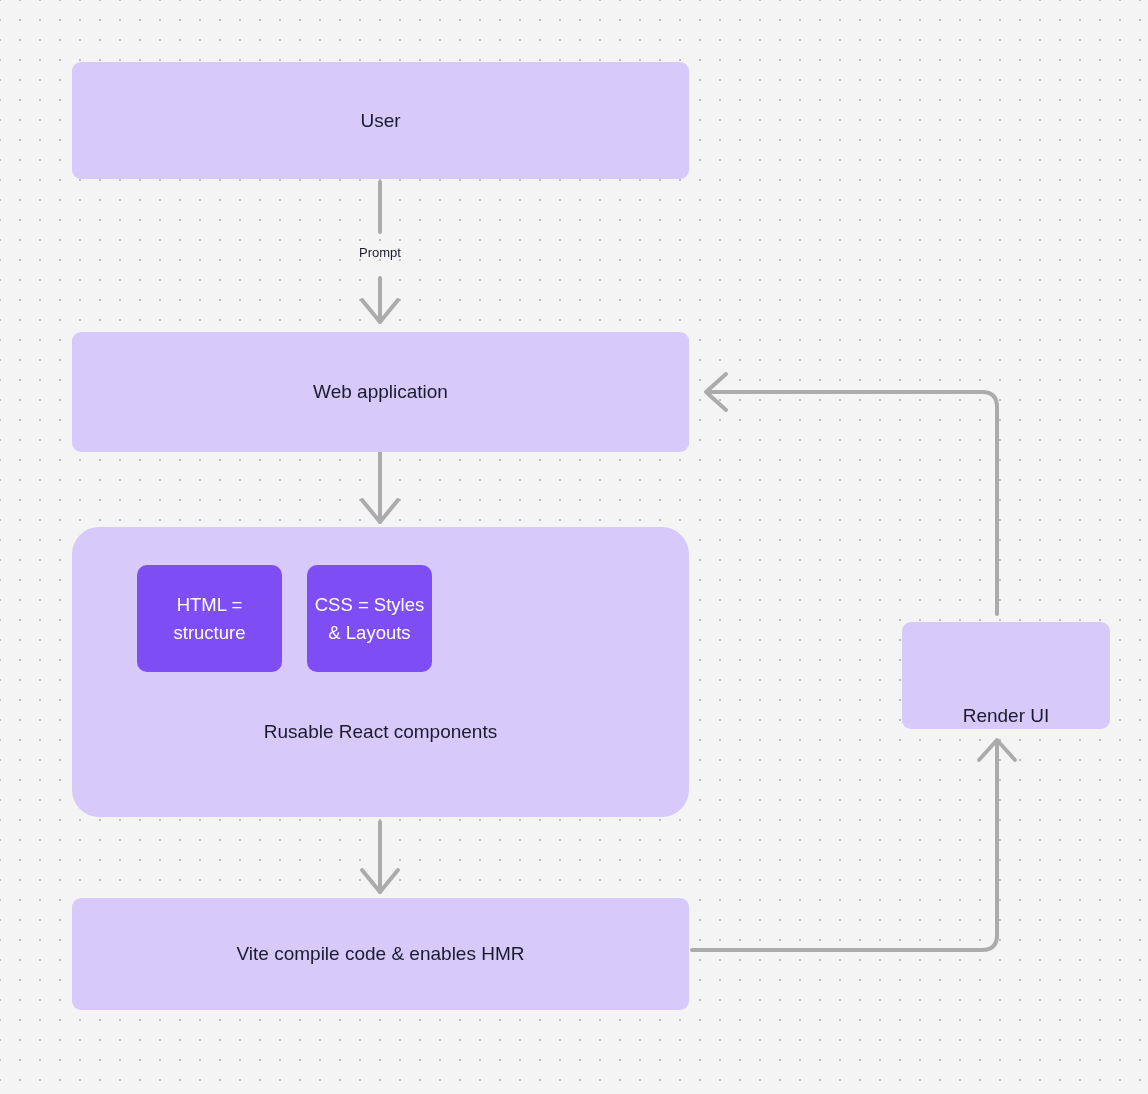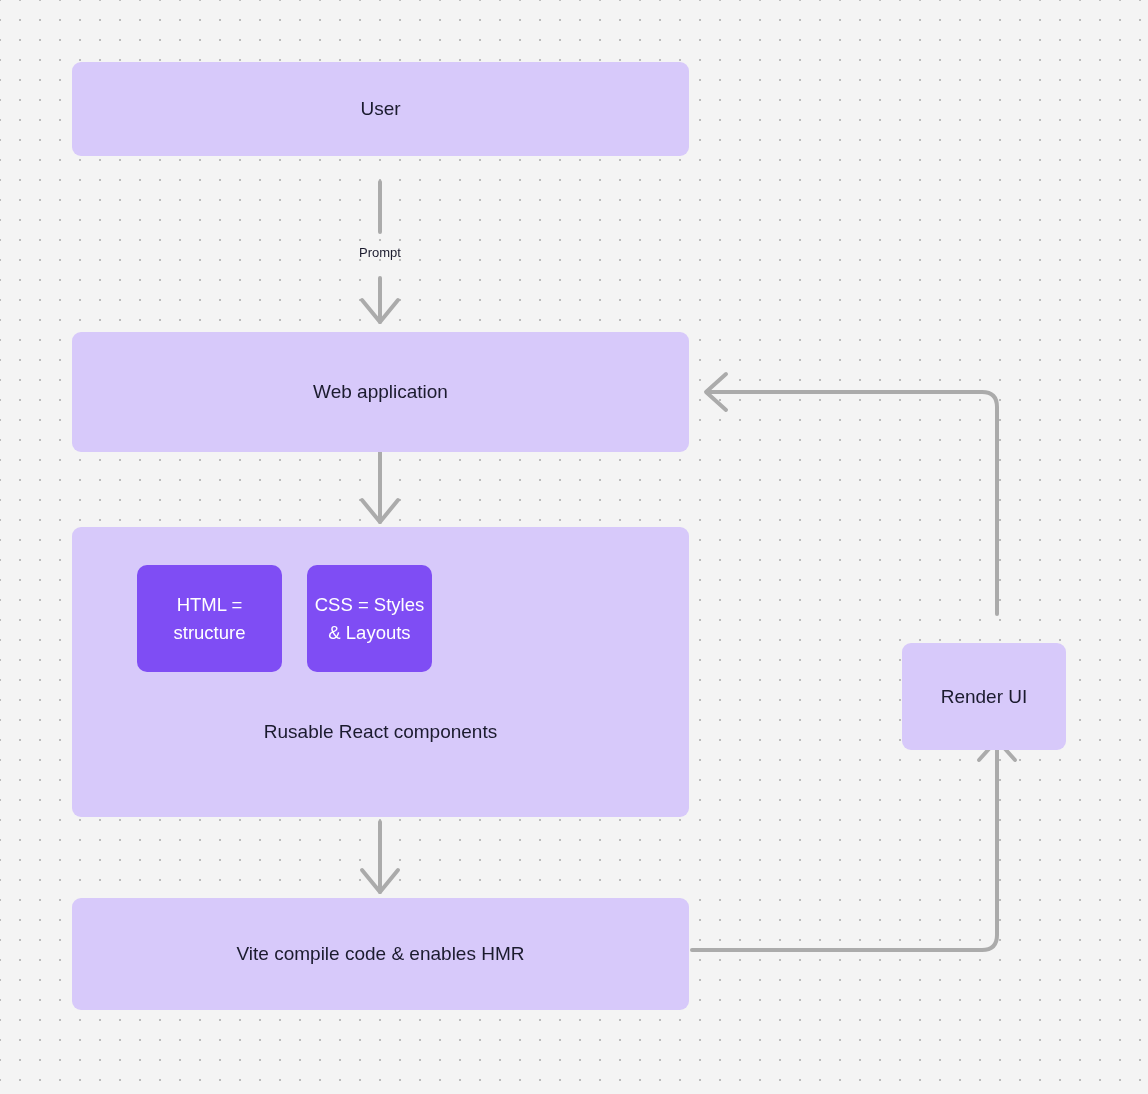--- a/index.html
+++ b/index.html
@@ -88,47 +88,47 @@
     <line x1="380" y1="822" x2="380" y2="892" stroke="#ababab" stroke-width="4" stroke-linecap="round"></line>
     <polyline points="362,870 380,892 398,870" fill="none" stroke="#ababab" stroke-width="4" stroke-linecap="round" stroke-linejoin="round"></polyline>
 
     <path d="M 692 950 L 982 950 Q 997 950 997 935 L 997 742" fill="none" stroke="#ababab" stroke-width="4" stroke-linecap="round"></path>
     <polyline points="979,760 997,740 1015,760" fill="none" stroke="#ababab" stroke-width="4" stroke-linecap="round" stroke-linejoin="round"></polyline>
 
     <path d="M 997 614 L 997 407 Q 997 392 982 392 L 710 392" fill="none" stroke="#ababab" stroke-width="4" stroke-linecap="round"></path>
     <polyline points="726,374 706,392 726,410" fill="none" stroke="#ababab" stroke-width="4" stroke-linecap="round" stroke-linejoin="round"></polyline>
   </svg>
 
-  <div class="node node-light" style="left:72px; top:62px; width:617px; height:94px;">
+  <div class="node node-light" style="left:72px; top:62px; width:617px; height:117px;">
     <span>User</span>
   </div>
 
   <div class="edge-label" style="left:330px; top:245px; width:100px;">Prompt</div>
 
   <div class="node node-light" style="left:72px; top:332px; width:617px; height:120px;">
     <span>Web application</span>
   </div>
 
-  <div class="node node-light node-group" style="left:72px; top:527px; width:617px; height:290px;">
+  <div class="node node-light node-group" style="left:72px; top:527px; width:617px; height:290px;border-radius:27px;">
     <div class="node node-dark" style="left:65px; top:38px; width:145px; height:107px;">
       <span>
         <span>HTML =</span><br>
         <span>structure</span>
       </span>
     </div>
     <div class="node node-dark" style="left:235px; top:38px; width:125px; height:107px;">
       <span>
         <span>CSS = Styles</span><br>
         <span>&amp; Layouts</span>
       </span>
     </div>
     <div class="group-caption" style="top:192px;">Rusable React components</div>
   </div>
 
   <div class="node node-light" style="left:72px; top:898px; width:617px; height:112px;">
     <span>Vite compile code &amp; enables HMR</span>
   </div>
 
-  <div class="node node-light" style="left:902px; top:643px; width:164px; height:107px;">
+  <div class="node node-light" style="left:902px; top:622px; width:208px; height:107px;align-items:flex-end;">
     <span>Render UI</span>
   </div>
 
 </div>
 
 </body></html>

